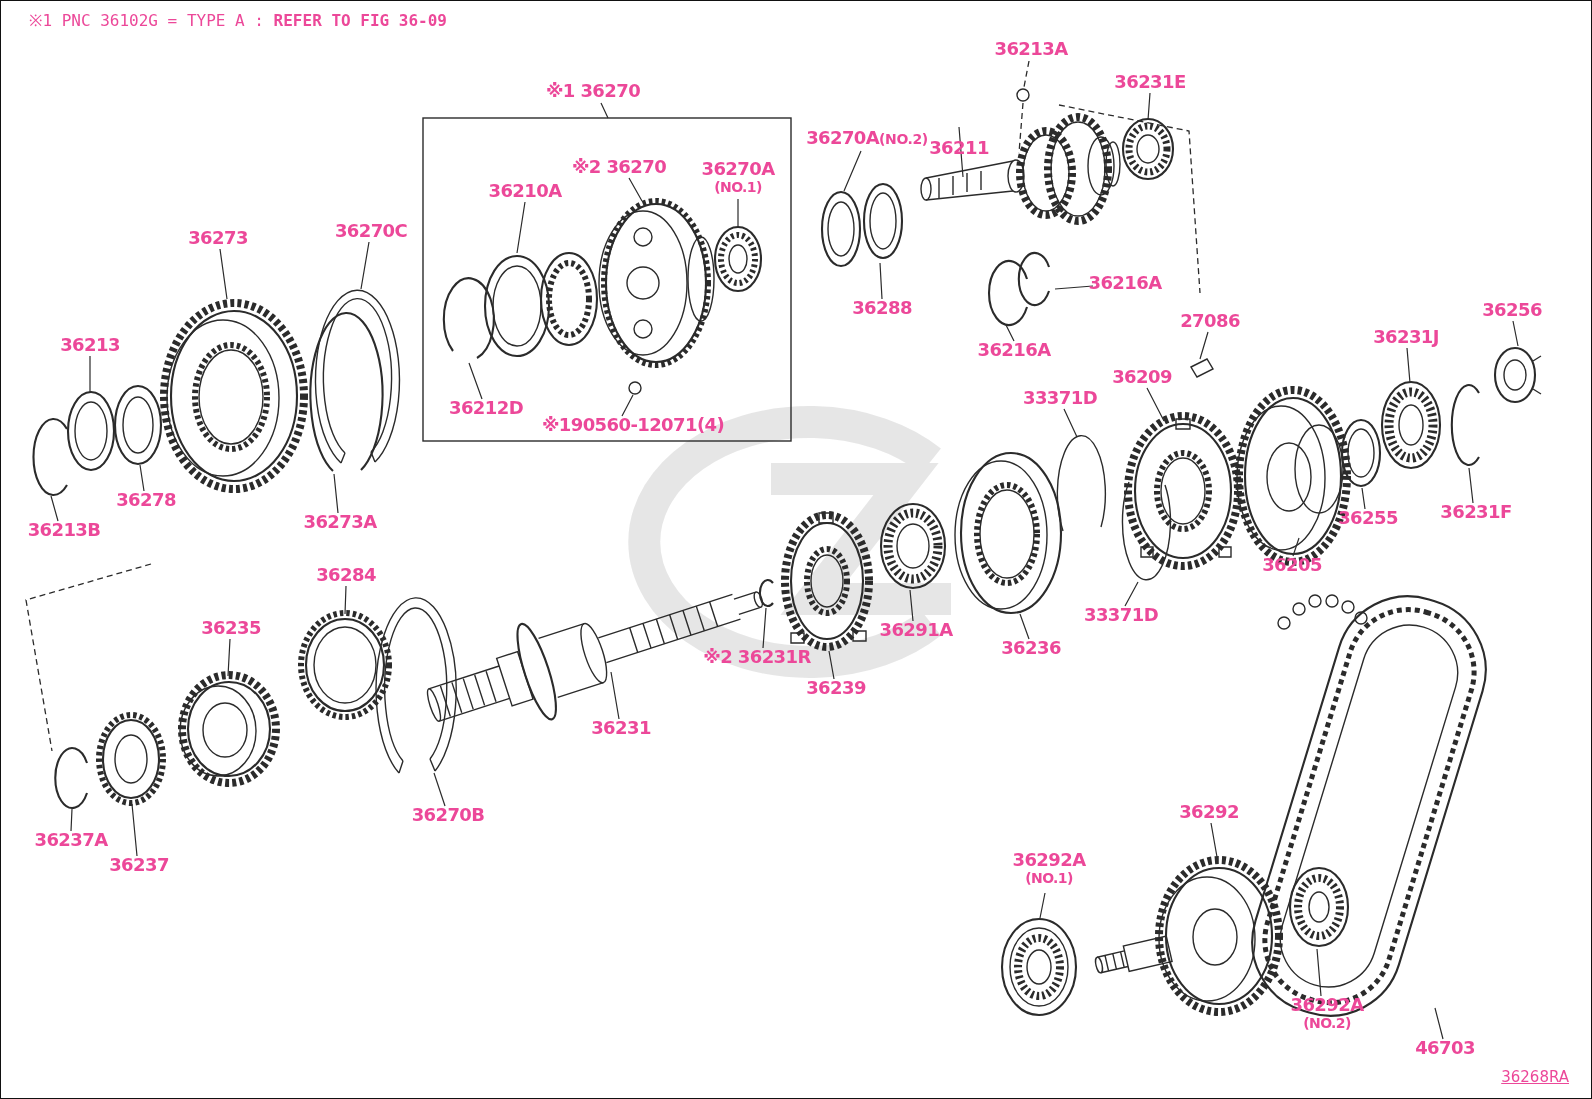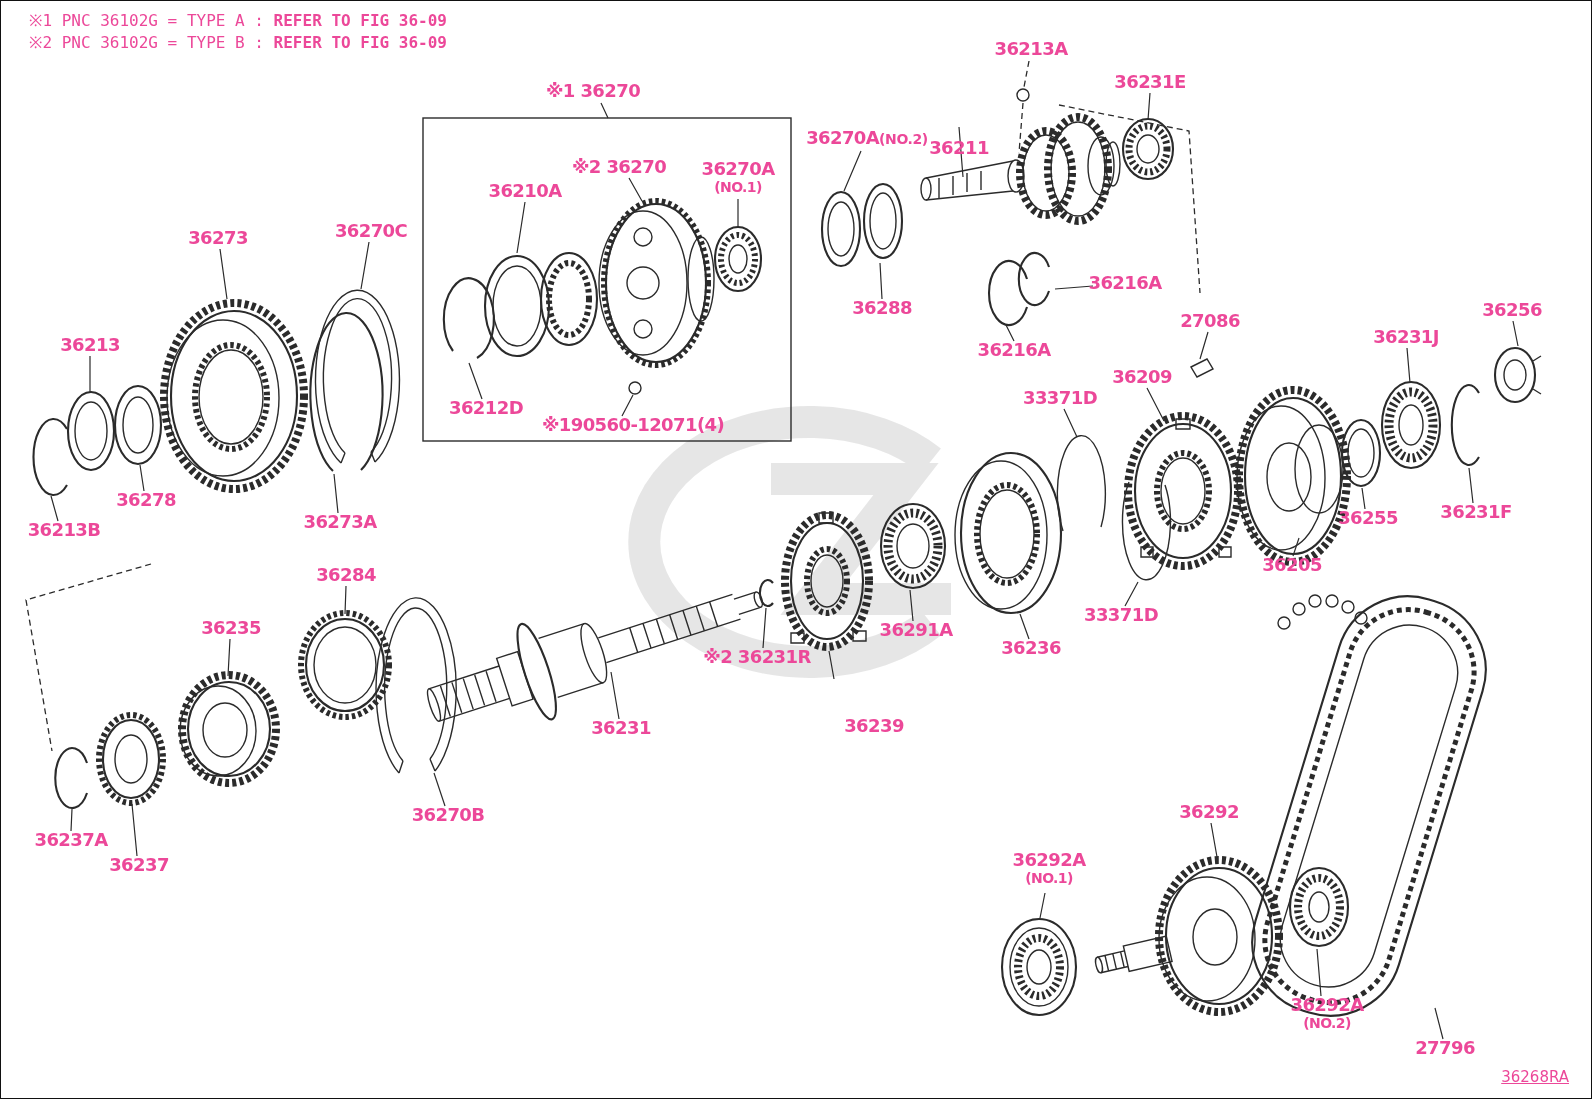--- a/index.html
+++ b/index.html
@@ -296,21 +296,20 @@
   <g>
     <ellipse class="s2" cx="1318" cy="906" rx="29" ry="39"></ellipse>
     <ellipse class="roll" cx="1318" cy="906" rx="21" ry="29" stroke-width="8"></ellipse>
     <ellipse class="s" cx="1318" cy="906" rx="10" ry="15"></ellipse>
   </g>
 
 </svg>
 
 <div class="notes">
   <div class="note"><span class="np">※1 PNC 36102G = TYPE A : </span><span class="ne">REFER TO FIG 36-09</span></div>
-  <div class="note"><span class="np">※2 PNC 36102G = TYPE B : </span><span class="ne">REFER TO FIG 36-09</span></div>
 </div>
 
 <div class="labels">
       <div class="part-label" style="left: 592px; top: 80px;"><span>※1 36270</span></div>
       <div class="part-label" style="left: 1030px; top: 38px;"><span>36213A</span></div>
       <div class="part-label" style="left: 1149px; top: 71px;"><span>36231E</span></div>
       <div class="part-label" style="left: 958px; top: 105px; margin-top: 32px;"><span>36211</span></div>
       <div class="part-label" style="left: 866px; top: 127px;"><span>36270A</span><span class="sfx">(NO.2)</span></div>
       <div class="part-label" style="left: 618px; top: 156px; text-align: center;"><span>※2 36270</span></div>
       <div class="part-label" style="left: 737px; top: 158px;"><span>36270A</span><div class="sub">(NO.1)</div></div>
@@ -333,26 +332,26 @@
       <div class="part-label" style="left: 339px; top: 511px;"><span>36273A</span></div>
       <div class="part-label" style="left: 1367px; top: 507px;"><span>36255</span></div>
       <div class="part-label" style="left: 1475px; top: 501px;"><span>36231F</span></div>
       <div class="part-label" style="left: 1291px; top: 554px;"><span>36205</span></div>
       <div class="part-label" style="left: 345px; top: 564px;"><span>36284</span></div>
       <div class="part-label" style="left: 1120px; top: 604px;"><span>33371D</span></div>
       <div class="part-label" style="left: 230px; top: 617px;"><span>36235</span></div>
       <div class="part-label" style="left: 915px; top: 619px;"><span>36291A</span></div>
       <div class="part-label" style="left: 1030px; top: 637px;"><span>36236</span></div>
       <div class="part-label" style="left: 756px; top: 646px;"><span>※2 36231R</span></div>
-      <div class="part-label" style="left: 835px; top: 715px; margin-left: 38px;"><span>36239</span></div>
+      <div class="part-label" style="left: 835px; top: 677px;"><span>36239</span></div>
       <div class="part-label" style="left: 620px; top: 717px;"><span>36231</span></div>
       <div class="part-label" style="left: 447px; top: 804px;"><span>36270B</span></div>
       <div class="part-label" style="left: 70px; top: 829px;"><span>36237A</span></div>
       <div class="part-label" style="left: 138px; top: 854px;"><span>36237</span></div>
       <div class="part-label" style="left: 1208px; top: 801px;"><span>36292</span></div>
       <div class="part-label" style="left: 1048px; top: 849px;"><span>36292A</span><div class="sub">(NO.1)</div></div>
       <div class="part-label" style="left: 1326px; top: 994px;"><span>36292A</span><div class="sub">(NO.2)</div></div>
-      <div class="part-label" style="left: 1444px; top: 1037px;"><span>27796</span></div>
+      <div class="part-label" style="left: 1444px; top: 1037px;"><span>46703</span></div>
     </div>
 
 <div class="ref">36268RA</div>
 
 </div>
 
 </body></html>

